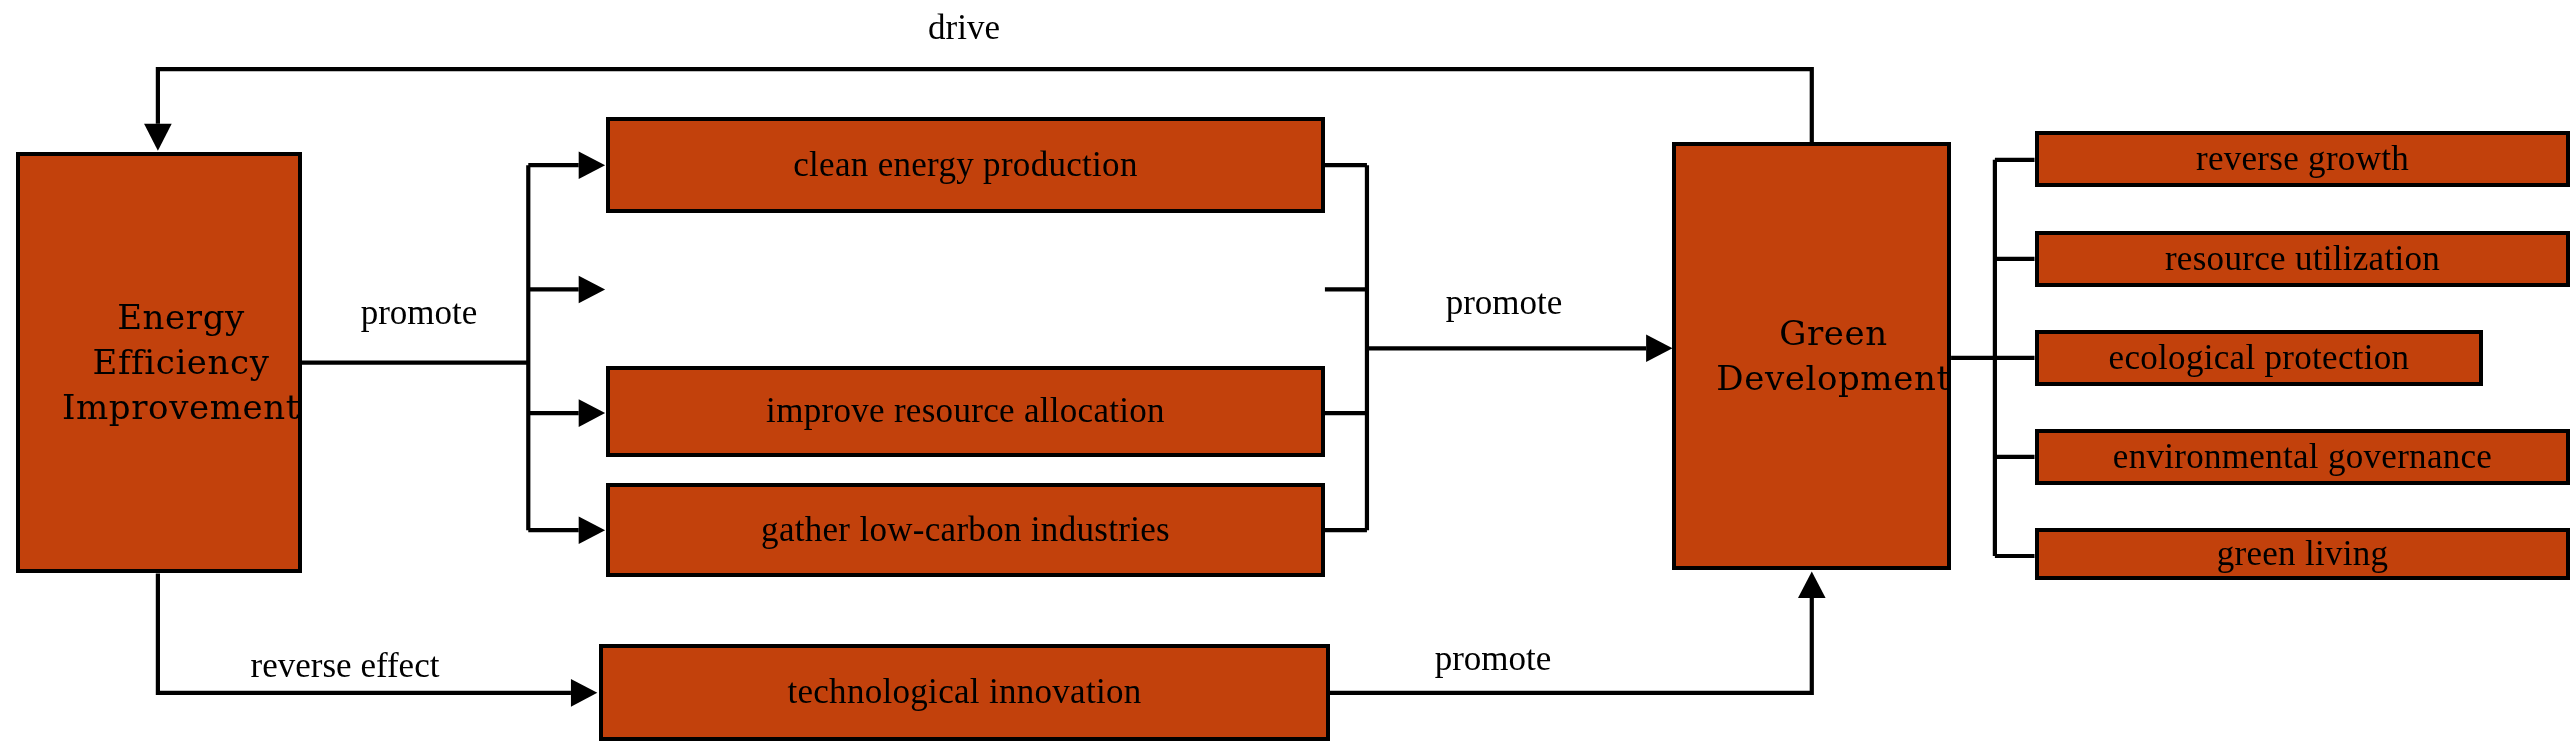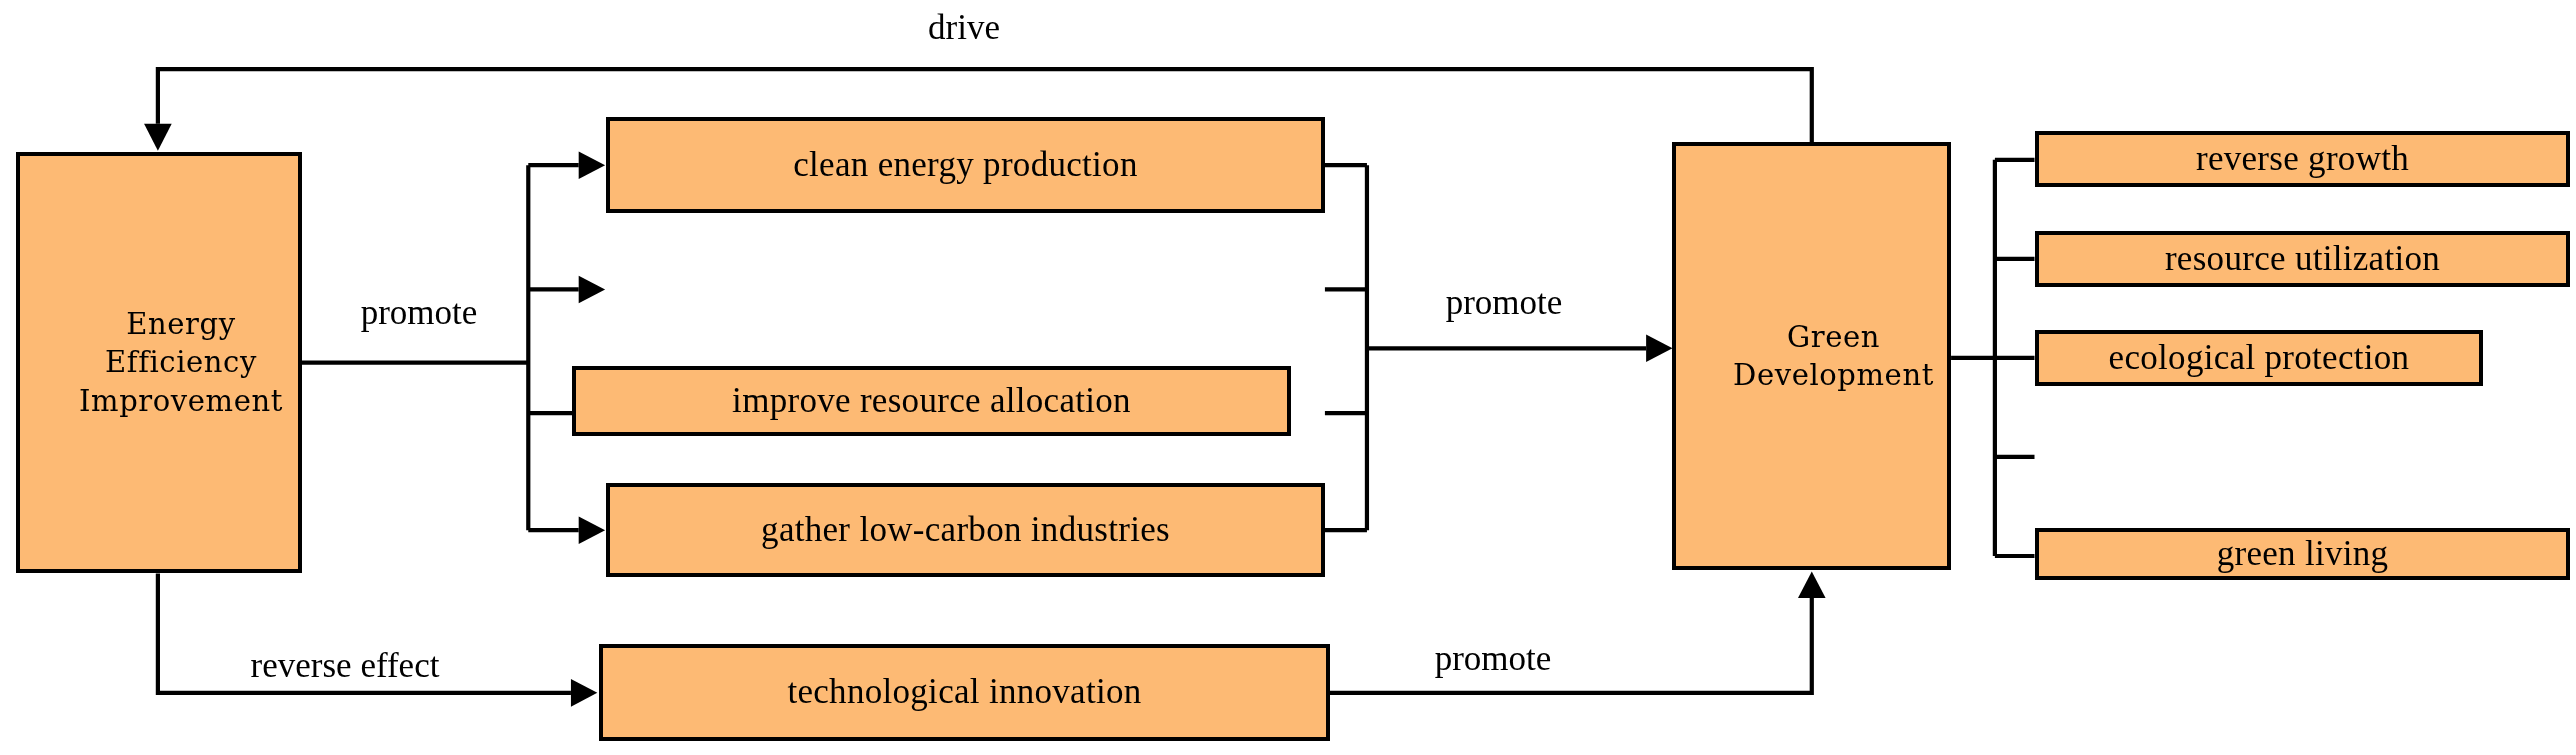--- a/index.html
+++ b/index.html
@@ -18,34 +18,34 @@
   #wires {
     position: absolute;
     left: 0; top: 0;
     width: 2576px;
     height: 756px;
   }
   .node {
     position: absolute;
     box-sizing: border-box;
     border: 4.2px solid #000000;
-    background: #fdba74;
+    background: #c2410c;
     display: flex;
     align-items: center;
     justify-content: center;
     text-align: center;
     white-space: pre-line;
     font-size: 35px;
     line-height: 1.32;
     letter-spacing: 0.3px;
     font-family: "Liberation Serif", serif;
   }
   .node.big {
     font-family: "DejaVu Serif", "Liberation Serif", serif;
-    font-size: 29px;
+    font-size: 34px;
     letter-spacing: 0.6px;
     padding-left: 44px;
   }
   .edge-label {
     position: absolute;
     transform: translate(-50%, -50%);
     font-size: 35px;
     white-space: nowrap;
     font-family: Liberation Serif, serif;
   }
@@ -104,29 +104,30 @@
       <path d="M2215 1154 H3018 V996"></path>
       <polygon points="2995,996 3041,996 3018,952" fill="#000000" stroke="none"></polygon>
     </g>
   </svg>
 
   <div class="node big" style="left:16px; top:152px; width:286px; height:421px">Energy
 Efficiency
 Improvement</div>
 
   <div class="node" style="left:606px; top:117px; width:719px; height:96px">clean energy production</div>
-  <div class="node" style="left:572px; top:366px; width:719px; height:70px">improve resource allocation</div>
+  <div class="node" style="left:606px; top:366px; width:719px; height:91px">improve resource allocation</div>
   <div class="node" style="left:606px; top:483px; width:719px; height:94px">gather low-carbon industries</div>
 
   <div class="node big" style="left:1672px; top:142px; width:279px; height:428px">Green
 Development</div>
 
   <div class="node" style="left:2035px; top:131px; width:535px; height:56px">reverse growth</div>
   <div class="node" style="left:2035px; top:231px; width:535px; height:56px">resource utilization</div>
   <div class="node" style="left:2035px; top:330px; width:448px; height:56px">ecological protection</div>
+  <div class="node" style="left:2035px; top:429px; width:535px; height:56px">environmental governance</div>
   <div class="node" style="left:2035px; top:528px; width:535px; height:52px">green living</div>
 
   <div class="node" style="left:599px; top:644px; width:731px; height:97px">technological innovation</div>
 
   <div class="edge-label" style="left:964px; top:28px">drive</div>
   <div class="edge-label" style="left:419px; top:313px">promote</div>
   <div class="edge-label" style="left:1504px; top:303px">promote</div>
   <div class="edge-label" style="left:345px; top:666px">reverse effect</div>
   <div class="edge-label" style="left:1493px; top:659px">promote</div>
 

